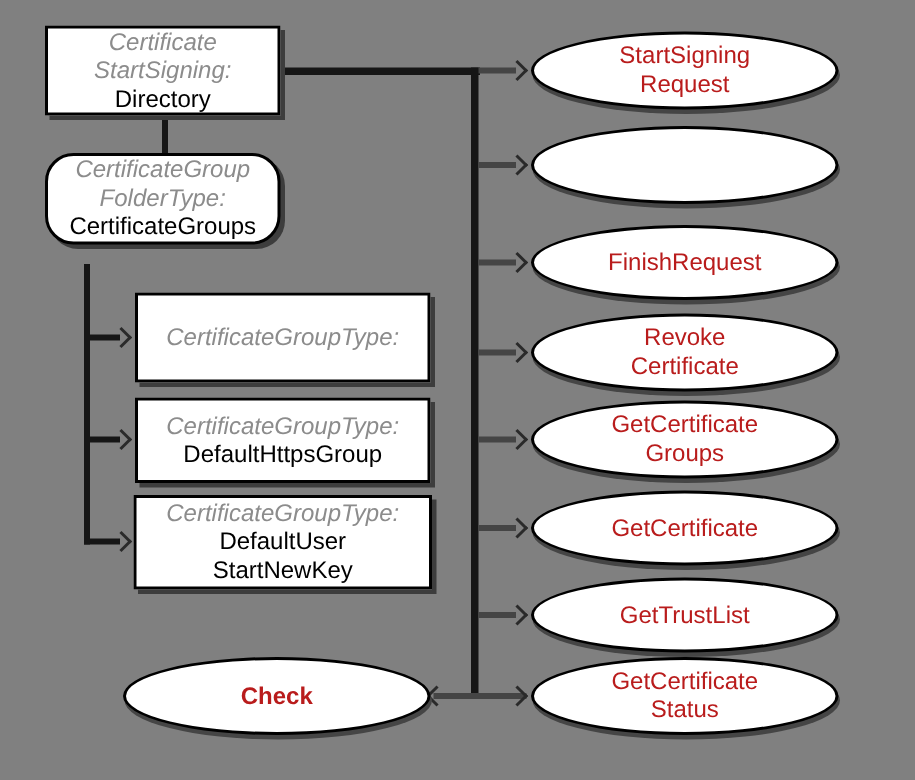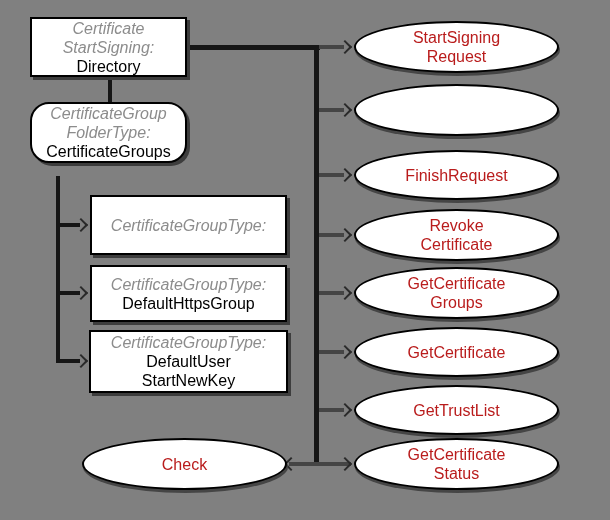--- a/index.html
+++ b/index.html
@@ -169,17 +169,17 @@
 
   <div class="ellipse" style="left:354px; top:385px; width:205px; height:50px;">
     <div class="eline">GetTrustList</div>
   </div>
 
   <div class="ellipse" style="left:354px; top:438px; width:205px; height:52px;">
     <div class="eline">GetCertificate</div>
     <div class="eline">Status</div>
   </div>
 
-  <div class="ellipse" style="left:82px; top:438px; width:205px; height:52px;">
+  <div class="ellipse" style="left:82px; top:438px; width:205px; height:52px;font-weight:bold;">
     <div class="eline">Check</div>
   </div>
 
 </div>
 
 </body></html>

